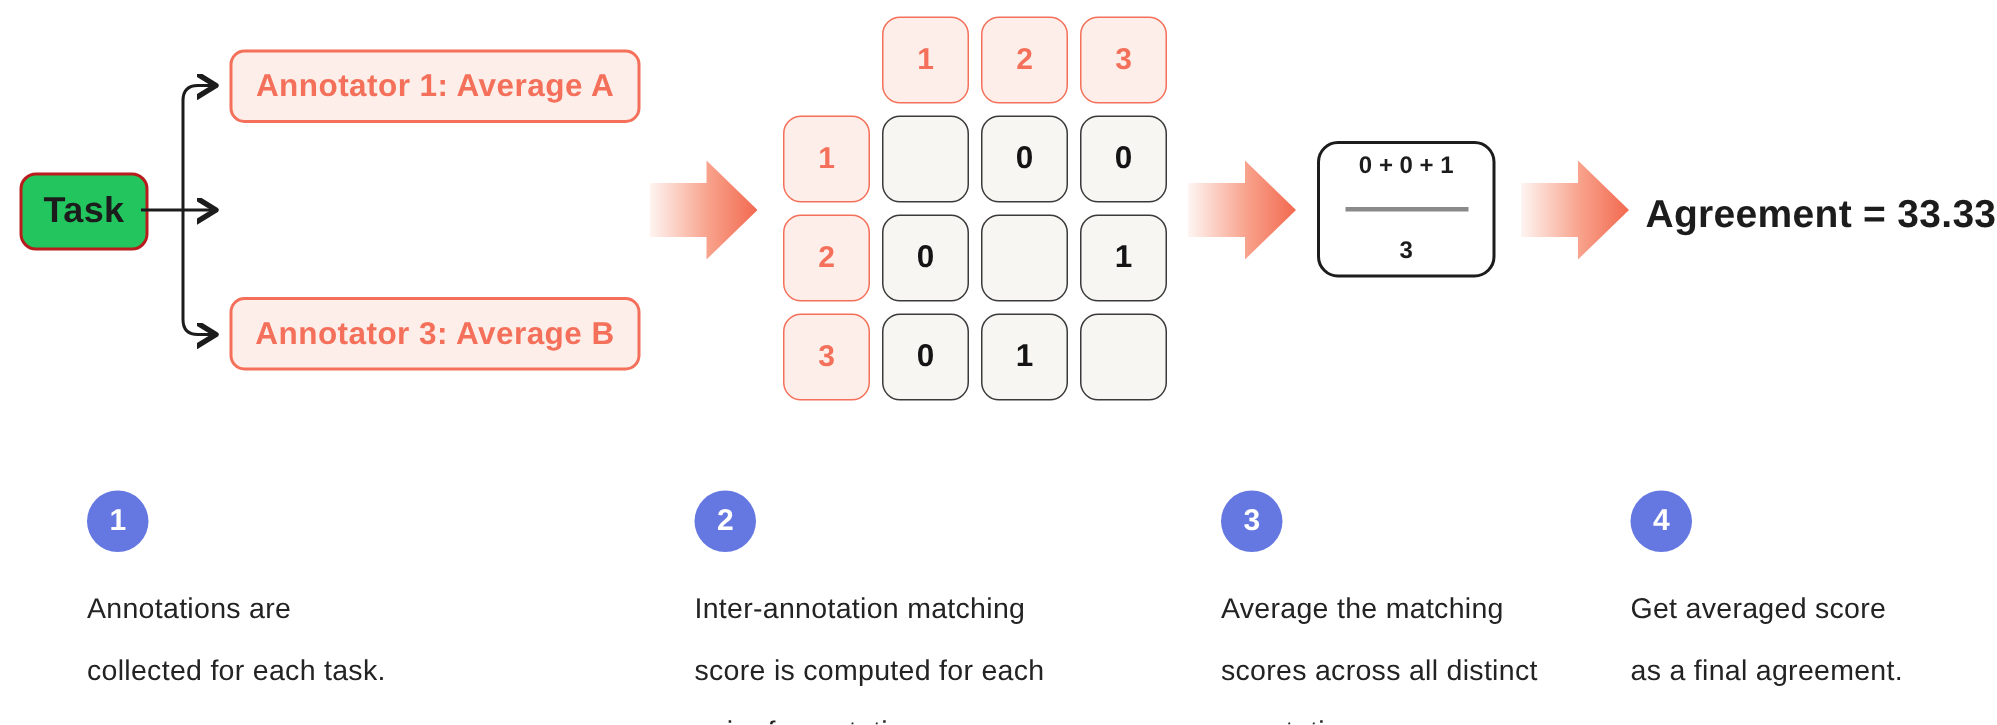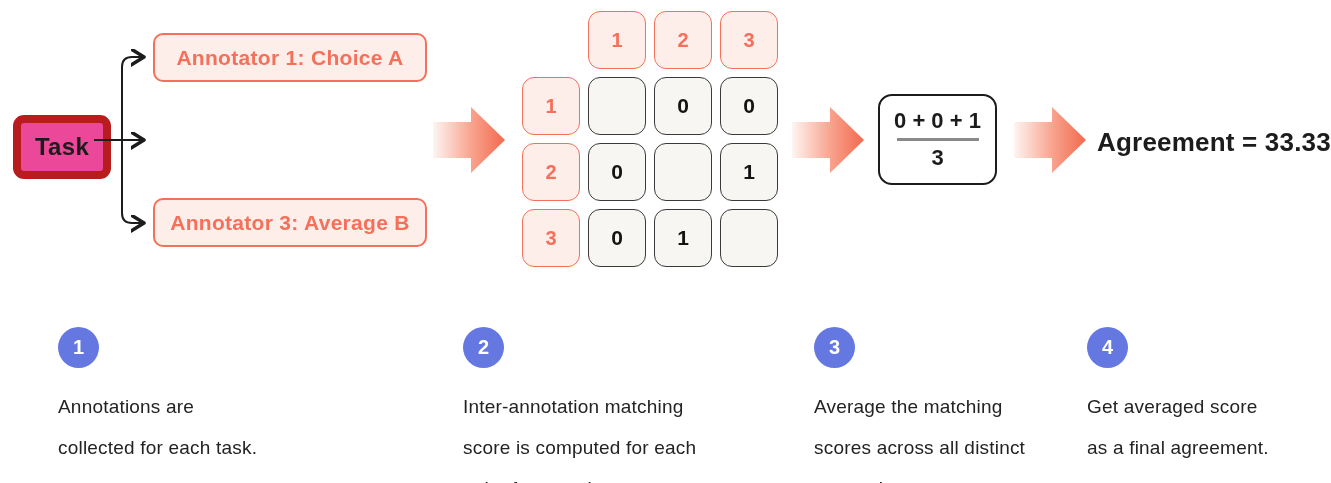--- a/index.html
+++ b/index.html
@@ -2,21 +2,21 @@
 <html><head>
 <meta charset="utf-8">
 <style>
   html,body{margin:0;padding:0;background:#fff;}
   body{font-family:"Liberation Sans", sans-serif; color:#1C1C1C;}
   .canvas{position:relative;width:1331px;height:483px;background:#ffffff;overflow:hidden;}
 
   
   .task-box{
     position:absolute;left:13px;top:115px;width:82px;height:48px;
-    border:8px solid #b91c1c;border-radius:11px;background:#ec4899;
+    border:2px solid #b91c1c;border-radius:11px;background:#22c55e;
     display:flex;align-items:center;justify-content:center;
     font-size:24px;font-weight:bold;letter-spacing:.3px;
   }
   .annotator-box{
     position:absolute;left:153px;width:270px;height:45px;
     border:2px solid #F4705A;border-radius:10px;background:#FDEEE9;
     color:#F4705A;font-size:21px;font-weight:bold;letter-spacing:.3px;
     display:flex;align-items:center;justify-content:center;
   }
   .annotator-1{top:33px;} .annotator-2{top:116px;} .annotator-3{top:198px;}
@@ -43,21 +43,21 @@
     border:1.5px solid #3A3A3A;border-radius:12px;background:#F7F6F2;
     color:#141414;font-size:21px;font-weight:bold;
     display:flex;align-items:center;justify-content:center;box-sizing:border-box;
   }
 
   
   .fraction-box{
     position:absolute;left:878px;top:94px;width:119px;height:91px;
     border:2px solid #1C1C1C;border-radius:14px;background:#fff;box-sizing:border-box;
     display:flex;flex-direction:column;align-items:center;justify-content:center;
-    font-size:22px;font-weight:bold;
+    font-size:16px;font-weight:bold;gap:14px;
   }
   .fraction-bar{width:82px;height:2.5px;background:#8A8A8A;margin:4px 0;}
 
   
   .result-label{
     position:absolute;left:1097px;top:127px;width:234px;
     font-size:26px;font-weight:bold;color:#1C1C1C;letter-spacing:.2px;white-space:nowrap;
   }
 
   
@@ -98,21 +98,21 @@
       </marker>
     </defs>
     <g fill="none" stroke="#1C1C1C" stroke-width="2" stroke-linecap="round">
       <path d="M0,93 H50" marker-end="url(#ah)"></path>
       <path d="M28,93 V20 Q28,10 38,10 H50" marker-end="url(#ah)"></path>
       <path d="M28,93 V166 Q28,176 38,176 H50" marker-end="url(#ah)"></path>
     </g>
   </svg>
 
   <div class="annotator-box annotator-1">
-    <span>Annotator 1: Choice A</span>
+    <span>Annotator 1: Average A</span>
   </div>
   <div class="annotator-box annotator-3">
     <span>Annotator 3: Average B</span>
   </div>
 
   <svg class="flow-arrow flow-arrow-a" viewBox="0 0 72 66">
     <polygon points="0,15 38,15 38,0 72,33 38,66 38,51 0,51" fill="url(#arrowGrad)"></polygon>
   </svg>
 
   <div class="matrix">

